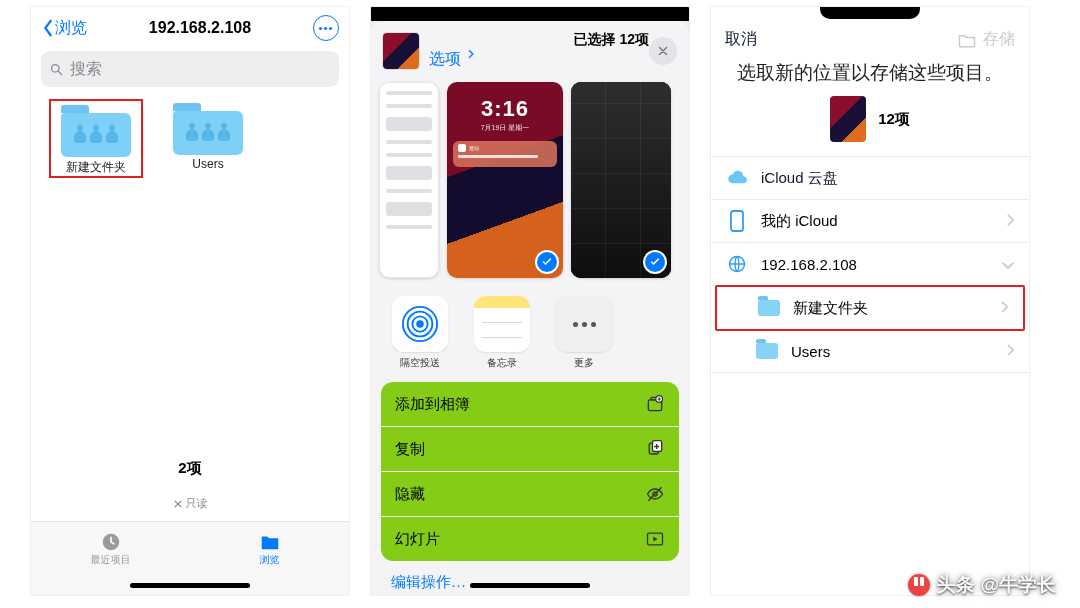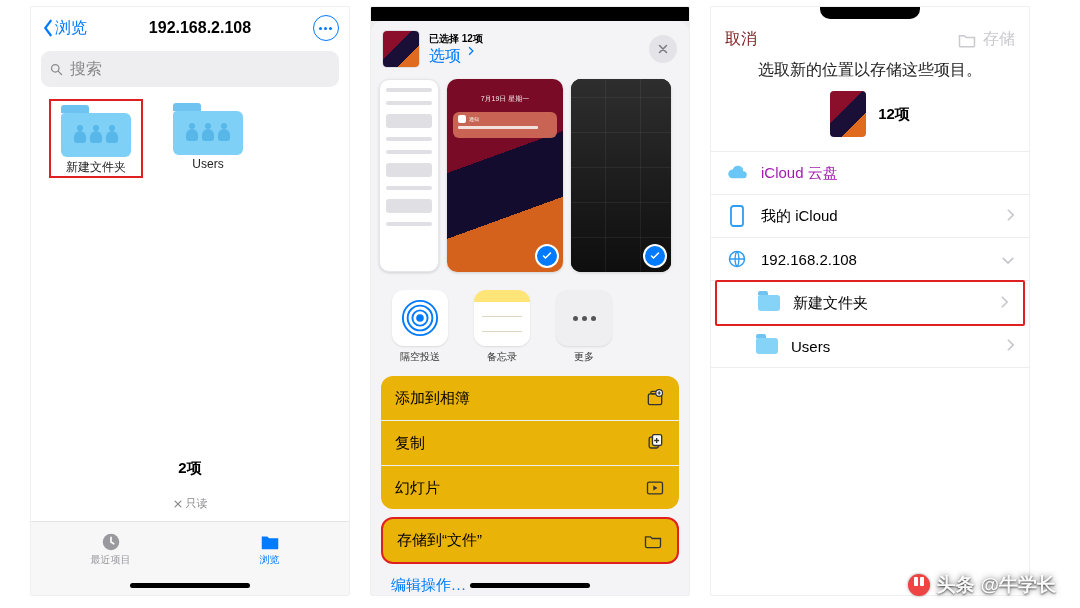--- a/index.html
+++ b/index.html
@@ -36,21 +36,21 @@
   .p1-tab.active { color:#007AFF; }
   .home-ind { height:20px; display:flex; align-items:center; justify-content:center; background:#F7F7F8;}
   .home-ind span { width:120px; height:5px; background:#000; border-radius:3px; }
 
   
   .p2-top { height:14px; background:#000; }
   .p2 .sheet { position:absolute; top:14px; left:0; right:0; bottom:0; background:#F4F4F6; border-radius:12px 12px 0 0; display:flex; flex-direction:column; }
   .sheet-head { display:flex; align-items:center; padding:10px 12px 8px; }
   .sheet-thumb { width:36px; height:36px; border-radius:4px; background:linear-gradient(135deg,#8B0E2A 0 40%,#1A0F36 40% 70%,#E06B1F 70% 100%); box-shadow:0 0 0 1px #E0E0E4; }
   .sheet-titles { flex:1; margin-left:10px; }
-  .sheet-t1 { font-size:10px; font-weight:600; }
+  .sheet-t1 { font-size:14px; font-weight:600;text-align:right; }
   .sheet-t2 { font-size:16px; color:#007AFF; display:flex; align-items:flex-start; gap:6px; }
   .sheet-close { width:28px; height:28px; border-radius:50%; background:#E4E4E8; display:flex; align-items:center; justify-content:center; color:#7A7A80; }
   .thumbs { display:flex; gap:8px; padding:4px 8px 10px; height:210px; }
   .th { flex:0 0 auto; border-radius:10px; background:#444; position:relative; overflow:hidden; box-shadow:0 1px 3px rgba(0,0,0,.15); }
   .th .check { position:absolute; bottom:6px; right:6px; width:20px; height:20px; background:#007AFF; border-radius:50%; display:flex; align-items:center; justify-content:center; box-shadow:0 0 0 2px #FFF; }
   .th .check svg { width:12px; height:12px; }
   .th1 { width:60px; background:#FFFFFF; border:1px solid #E6E6EA; }
   .th1 .rows { padding:8px 6px; display:flex; flex-direction:column; gap:9px; }
   .th1 .rows span, .th1 .rows i { display:block; height:4px; background:#E0E0E4; border-radius:2px; }
   .th1 .rows i { height:14px; border-radius:3px; }
@@ -70,46 +70,46 @@
   .keys { position:absolute; inset:0; background:
      repeating-linear-gradient(0deg, transparent 0 34px, rgba(255,255,255,.06) 34px 35px),
      repeating-linear-gradient(90deg, transparent 0 34px, rgba(255,255,255,.06) 34px 35px),
      linear-gradient(180deg,#2E2E2E,#0E0E0E);
   }
   .share-row { display:flex; gap:12px; padding:8px 14px 4px; }
   .share-item { width:70px; text-align:center; }
   .share-ico { width:56px; height:56px; border-radius:12px; background:#FFF; margin:0 auto 4px; display:flex; align-items:center; justify-content:center; color:#007AFF; box-shadow:0 1px 2px rgba(0,0,0,.1);}
   .share-item .lbl { font-size:10px; color:#333; }
   .dots3 span{width:5px;height:5px;background:#555;border-radius:50%;margin:0 2px;}
-  .actions { margin:8px 10px 0; background:#eab308; border-radius:12px; overflow:hidden; }
+  .actions { margin:8px 10px 0; background:#84cc16; border-radius:12px; overflow:hidden; }
   .action-row { display:flex; align-items:center; justify-content:space-between; padding:12px 14px; font-size:15px; border-bottom:1px solid #EFEFF2; }
   .action-row:last-child { border-bottom:none; }
   .action-row svg { width:20px; height:20px; color:#333; }
   .actions.hl { border:2px solid #E02020; }
   .actions.single { margin-top:8px; }
   .edit-link { padding:12px 20px 0; font-size:15px; color:#007AFF;font-family:Liberation Serif, serif; }
   .p2 .home-ind { background:transparent; position:absolute; bottom:0; left:0; right:0; }
   .p2 .home-ind span { background:#000; }
 
   
   .p3-top { height:14px; display:flex; justify-content:center; }
   .p3-top span { width:100px; height:12px; background:#000; border-radius:0 0 10px 10px; }
   .p3-head { display:flex; align-items:center; justify-content:space-between; padding:8px 14px 10px; }
-  .p3-head .cancel { color:#7f1d1d; font-size:16px; }
+  .p3-head .cancel { color:#0f172a; font-size:16px; }
   .p3-head .save { display:flex; align-items:center; gap:6px; color:#C9C9CE; font-size:16px; }
-  .p3-sub { text-align:center; font-size:16px; color:#222; margin-bottom:10px; }
+  .p3-sub { text-align:center; font-size:19px; color:#222; margin-bottom:10px; }
   .p3-item { display:flex; align-items:center; justify-content:center; gap:12px; margin-bottom:14px; }
   .p3-item .big { width:36px; height:46px; border-radius:4px; background:linear-gradient(135deg,#8B0E2A 0 40%,#1A0F36 40% 70%,#E06B1F 70% 100%); }
   .p3-item .cnt { font-size:15px; font-weight:600; }
   .p3-list { border-top:1px solid #EDEDEF; }
   .p3-row { display:flex; align-items:center; padding:10px 14px; border-bottom:1px solid #EDEDEF; font-size:15px; }
   .p3-row .ic { width:24px; height:22px; margin-right:12px; display:flex; align-items:center; justify-content:center; }
   .p3-row .label { flex:1; }
   .p3-row .chev { color:#C8C8CC; }
-  .p3-row.disabled { color:#a21caf;justify-content:space-between; }
+  .p3-row.disabled { color:#0f172a;justify-content:space-between; }
   .p3-row.indent { padding-left:44px; }
   .p3-row.hl { border:2px solid #E02020; margin:-1px 4px -1px 4px; border-radius:2px; padding-left:40px;}
   .mini-folder { width:22px; height:16px; background:#86D3F8; border-radius:2px 3px 3px 3px; position:relative; }
   .mini-folder::before { content:""; position:absolute; top:-4px; left:0; width:10px; height:4px; background:#6EC4EE; border-radius:2px 2px 0 0; }
   
   .watermark { position:absolute; right:24px; bottom:10px; display:flex; align-items:center; gap:6px; font-size:19px; font-weight:600; color:rgba(255,255,255,.96); text-shadow:0 0 6px rgba(0,0,0,.55),0 1px 2px rgba(0,0,0,.6);margin-left:6px; }
   .watermark .wm-ico { width:22px; height:22px; border-radius:50%; background:#E44; position:relative; box-shadow:0 0 3px rgba(0,0,0,.4);}
   .watermark .wm-ico::after { content:""; position:absolute; top:3px; left:6px; width:4px; height:9px; background:#FFF; box-shadow:6px 0 0 #FFF; border-radius:1px; }
 </style>
 </head>
@@ -226,20 +226,21 @@
               <span></span>
               <span></span>
               <i></i>
               <span></span>
               <i></i>
               <span></span>
             </div>
         </div>
         <div class="th th2">
           <div class="clock">
+            <div class="time">3:16</div>
             <div class="date">7月19日 星期一</div>
           </div>
           <div class="notif">
               <div class="nh">
                 <span></span>
                 <span>通知</span>
               </div>
               <div class="nb"></div>
             </div>
           <div class="check">
@@ -298,36 +299,36 @@
         </div>
         <div class="action-row">
           <span>复制</span>
           <svg viewBox="0 0 24 24">
               <rect x="5" y="5" width="11" height="13" rx="2" fill="none" stroke="#333" stroke-width="1.6"></rect>
               <rect x="9" y="2" width="11" height="13" rx="2" fill="#FFF" stroke="#333" stroke-width="1.6"></rect>
               <path d="M14 6v6M11 9h6" stroke="#333" stroke-width="1.6"></path>
             </svg>
         </div>
         <div class="action-row">
+          <span>隐藏</span>
+          <svg viewBox="0 0 24 24">
+              <path d="M3 12s3.5-6 9-6 9 6 9 6-3.5 6-9 6-9-6-9-6z" fill="none" stroke="#333" stroke-width="1.6"></path>
+              <circle cx="12" cy="12" r="2.5" fill="none" stroke="#333" stroke-width="1.6"></circle>
+              <path d="M4 20 20 4" stroke="#333" stroke-width="1.6"></path>
+            </svg>
+        </div>
+        <div class="action-row">
           <span>幻灯片</span>
           <svg viewBox="0 0 24 24">
               <rect x="3" y="5" width="18" height="14" rx="2" fill="none" stroke="#333" stroke-width="1.6"></rect>
               <path d="M10 9v6l5-3z" fill="#333"></path>
             </svg>
         </div>
       </div>
 
-      <div class="actions single hl">
-        <div class="action-row" style="border:none;">
-          <span>存储到“文件”</span>
-          <svg viewBox="0 0 24 24">
-              <path d="M3 7h6l2 2h10v9a2 2 0 0 1-2 2H5a2 2 0 0 1-2-2z" fill="none" stroke="#333" stroke-width="1.6"></path>
-            </svg>
-        </div>
-      </div>
 
       <div class="edit-link">编辑操作…</div>
       <div class="home-ind">
           <span></span>
         </div>
     </div>
   </div>
 
   <div class="phone p3">
     <div class="p3-top">

